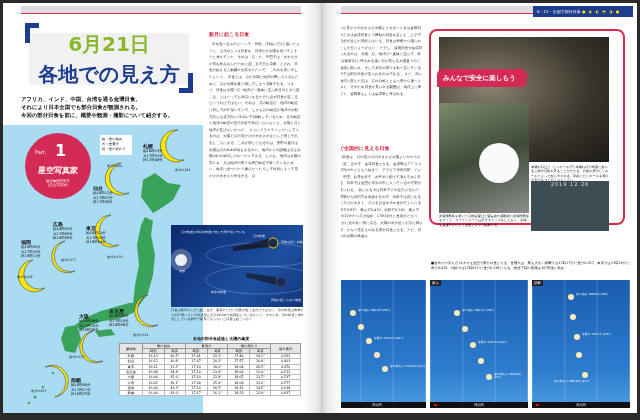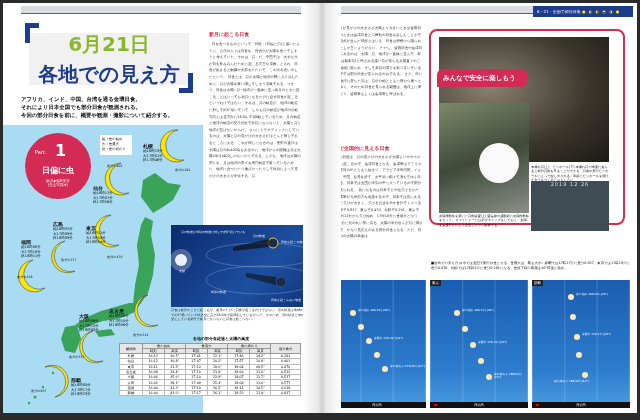--- a/index.html
+++ b/index.html
@@ -94,21 +94,21 @@
         <circle cx="50" cy="248" r="1.2" fill="#3aa35a"></circle>
         <circle cx="40" cy="262" r="1.2" fill="#3aa35a"></circle>
         <circle cx="32" cy="272" r="1.5" fill="#3aa35a"></circle>
         <circle cx="26" cy="278" r="1.2" fill="#3aa35a"></circle>
       </svg>
     </div>
 
     <div class="part-circle">
       <span class="p1">Part.</span>
       <span class="pnum">1</span>
-      <div class="ptitle">日偏に虫</div>
+      <div class="ptitle">星空写真家</div>
       <div class="pauth"><span>解説◆浅田英夫</span><br><span>(星空写真家)</span></div>
     </div>
 
     <div class="legend-box">
       <div>始：食の始め</div>
       <div>大：食最大</div>
       <div>終：食の終わり</div>
     </div>
 
     <svg width="200" height="288" viewBox="0 0 200 288" style="position:absolute;left:0;top:122px">

